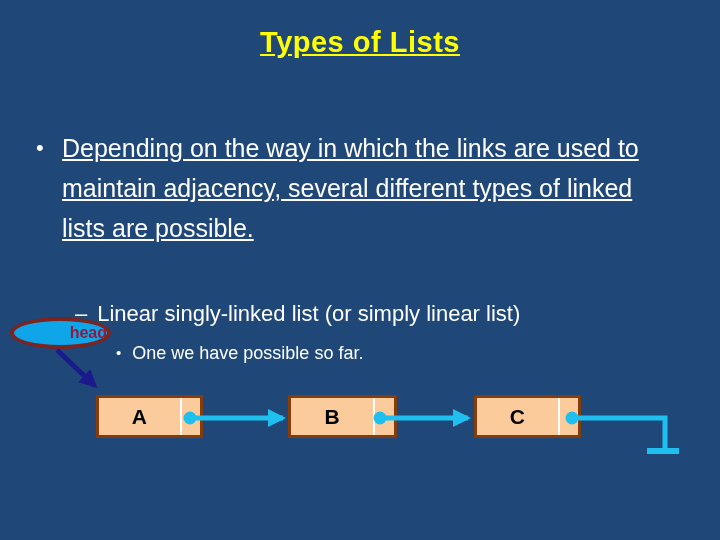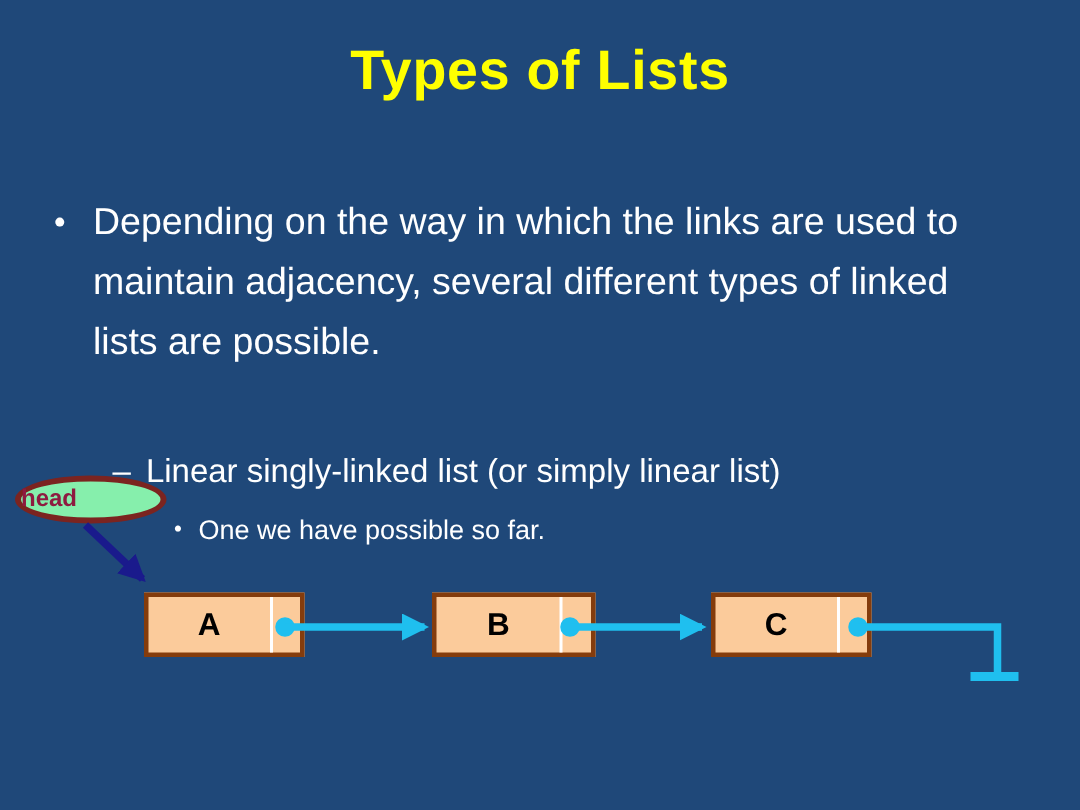--- a/index.html
+++ b/index.html
@@ -7,53 +7,54 @@
     width:720px;height:540px;
     background:#1F4879;
     font-family:"Liberation Sans", sans-serif;
     overflow:hidden;
   }
   .slide{position:relative;width:720px;height:540px;background:#1F4879;}
 
   .title{
     position:absolute;top:26px;left:0;width:720px;
     margin:0;text-align:center;
-    font-size:37px;font-weight:bold;color:#FFFF00;
+    font-size:29px;font-weight:bold;color:#FFFF00;
     letter-spacing:0.5px;
+    text-decoration:underline;
   }
 
   .bullet1{
     position:absolute;left:36px;top:128px;width:620px;
     display:flex;align-items:flex-start;
     color:#FFFFFF;font-size:25px;line-height:40px;
   }
   .bullet1 .marker{width:26px;flex:0 0 26px;font-size:22px;}
-  .bullet1 .btext{width:590px;}
+  .bullet1 .btext{width:590px;text-decoration:underline;}
 
   .bullet2{
     position:absolute;left:75px;top:300px;
     display:flex;align-items:flex-start;
     color:#FFFFFF;font-size:22px;line-height:28px;
   }
   .bullet2 .marker{margin-right:10px;}
 
   .bullet3{
     position:absolute;left:116px;top:341px;
     display:flex;align-items:flex-start;
     color:#FFFFFF;font-size:18px;line-height:24px;
   }
   .bullet3 .marker{margin-right:11px;font-size:15px;line-height:24px;}
 
   .head-oval{
     position:absolute;left:10px;top:317px;
     width:93px;height:24px;
-    background:#86efac;
+    background:#0ea5e9;
     border:4px solid #7B2420;
     border-radius:50%;
-    display:flex;align-items:center;justify-content:flex-start;
+    display:flex;align-items:center;justify-content:flex-end;
   }
   .head-oval span{
     color:#8E1B40;font-weight:bold;font-size:16px;line-height:16px;
   }
 
   .node{
     position:absolute;top:395px;height:37px;width:101px;
     background:#FBCB9B;
     border:3px solid #843C0C;
   }

